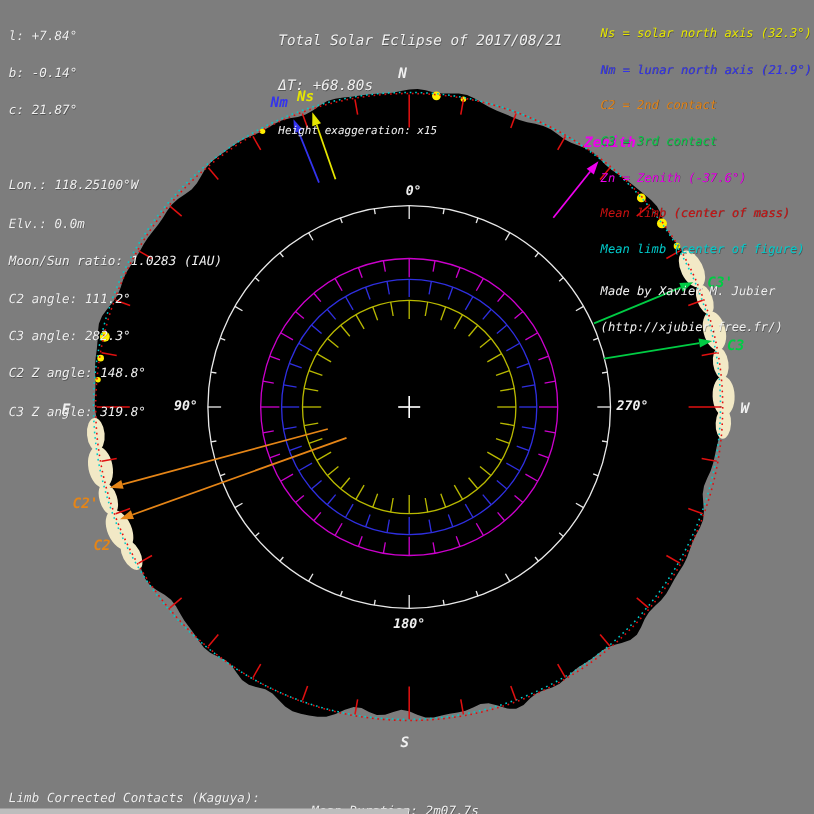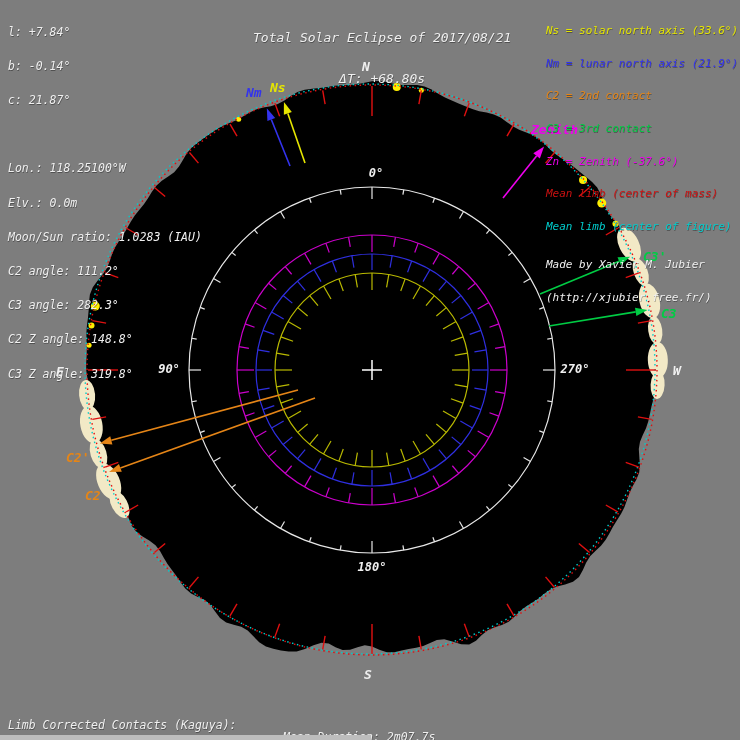--- a/index.html
+++ b/index.html
@@ -6,21 +6,21 @@
   body{
     width:740px;height:740px;position:relative;overflow:hidden;
     background:#7d7d7d;
     font-family:"DejaVu Sans Mono","Liberation Mono",monospace;
     font-style:italic;
     color:#f0f0f0;
   }
   .block{position:absolute;white-space:pre;text-shadow:0.5px 0.5px 0.6px rgba(0,0,0,0.35);}
   #info{left:8px;top:4px;font-size:11.5px;line-height:11.4px;}
   #info .gap{height:11px;}
-  #titleblock{left:253px;top:4px;font-size:13px;line-height:13.5px;text-align:center;}
+  #titleblock{left:253px;top:4px;font-size:13px;line-height:13.5px;}
   #titleblock .exag{font-size:10px;margin-top:1px;}
   #legend{left:546px;top:4px;font-size:11px;line-height:10.9px;}
   #legend .credit{margin-top:5px;color:#f0f0f0;}
   #contacts{left:8px;top:697px;font-size:11.5px;line-height:11.4px;}
   #durations{left:283px;top:709px;font-size:11.5px;line-height:11.4px;}
   #beadsinfo{left:553px;top:720px;font-size:11.5px;}
   #diagram{position:absolute;left:0;top:0;}
   svg text{font-family:"DejaVu Sans Mono","Liberation Mono",monospace;font-style:italic;}
   #bottomstrip{position:absolute;left:0;top:735px;width:371px;height:5px;background:#bdbdbd;}
 </style>
@@ -280,24 +280,25 @@
   <div>Moon/Sun ratio: 1.0283 (IAU)</div>
   <div>C2 angle: 111.2°</div>
   <div>C3 angle: 282.3°</div>
   <div>C2 Z angle: 148.8°</div>
   <div>C3 Z angle: 319.8°</div>
 </div>
 
 <div class="block" id="titleblock">
   <div>Total Solar Eclipse of 2017/08/21</div>
   <div>ΔT: +68.80s</div>
+  <div class="exag">Height exaggeration: x15</div>
 </div>
 
 <div class="block" id="legend">
-  <div style="color: rgb(230, 230, 0);">Ns = solar north axis (33.6°)</div>
+  <div style="color: rgb(230, 230, 0);">Ns = solar north axis (32.3°)</div>
   <div style="color: rgb(51, 51, 238);">Nm = lunar north axis (21.9°)</div>
   <div style="color: rgb(229, 133, 23);">C2 = 2nd contact</div>
   <div style="color: rgb(0, 204, 68);">C3 = 3rd contact</div>
   <div style="color: rgb(238, 0, 238);">Zn = Zenith (-37.6°)</div>
   <div style="color: rgb(204, 17, 17);">Mean limb (center of mass)</div>
   <div style="color: rgb(0, 204, 204);">Mean limb (center of figure)</div>
   <div class="credit">Made by Xavier M. Jubier</div>
   <div>(http://xjubier.free.fr/)</div>
 </div>
 

